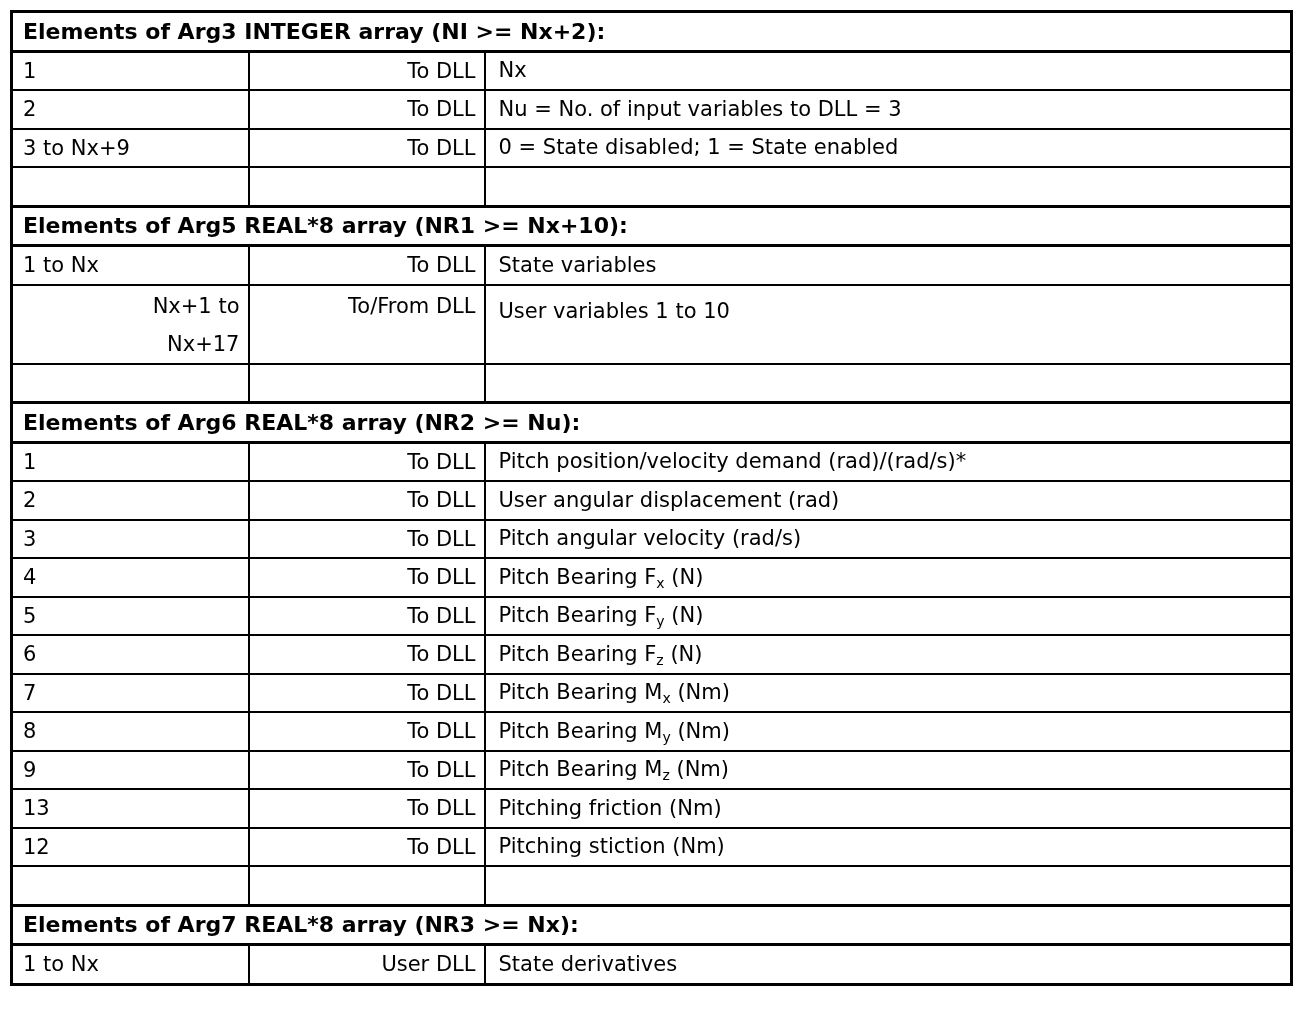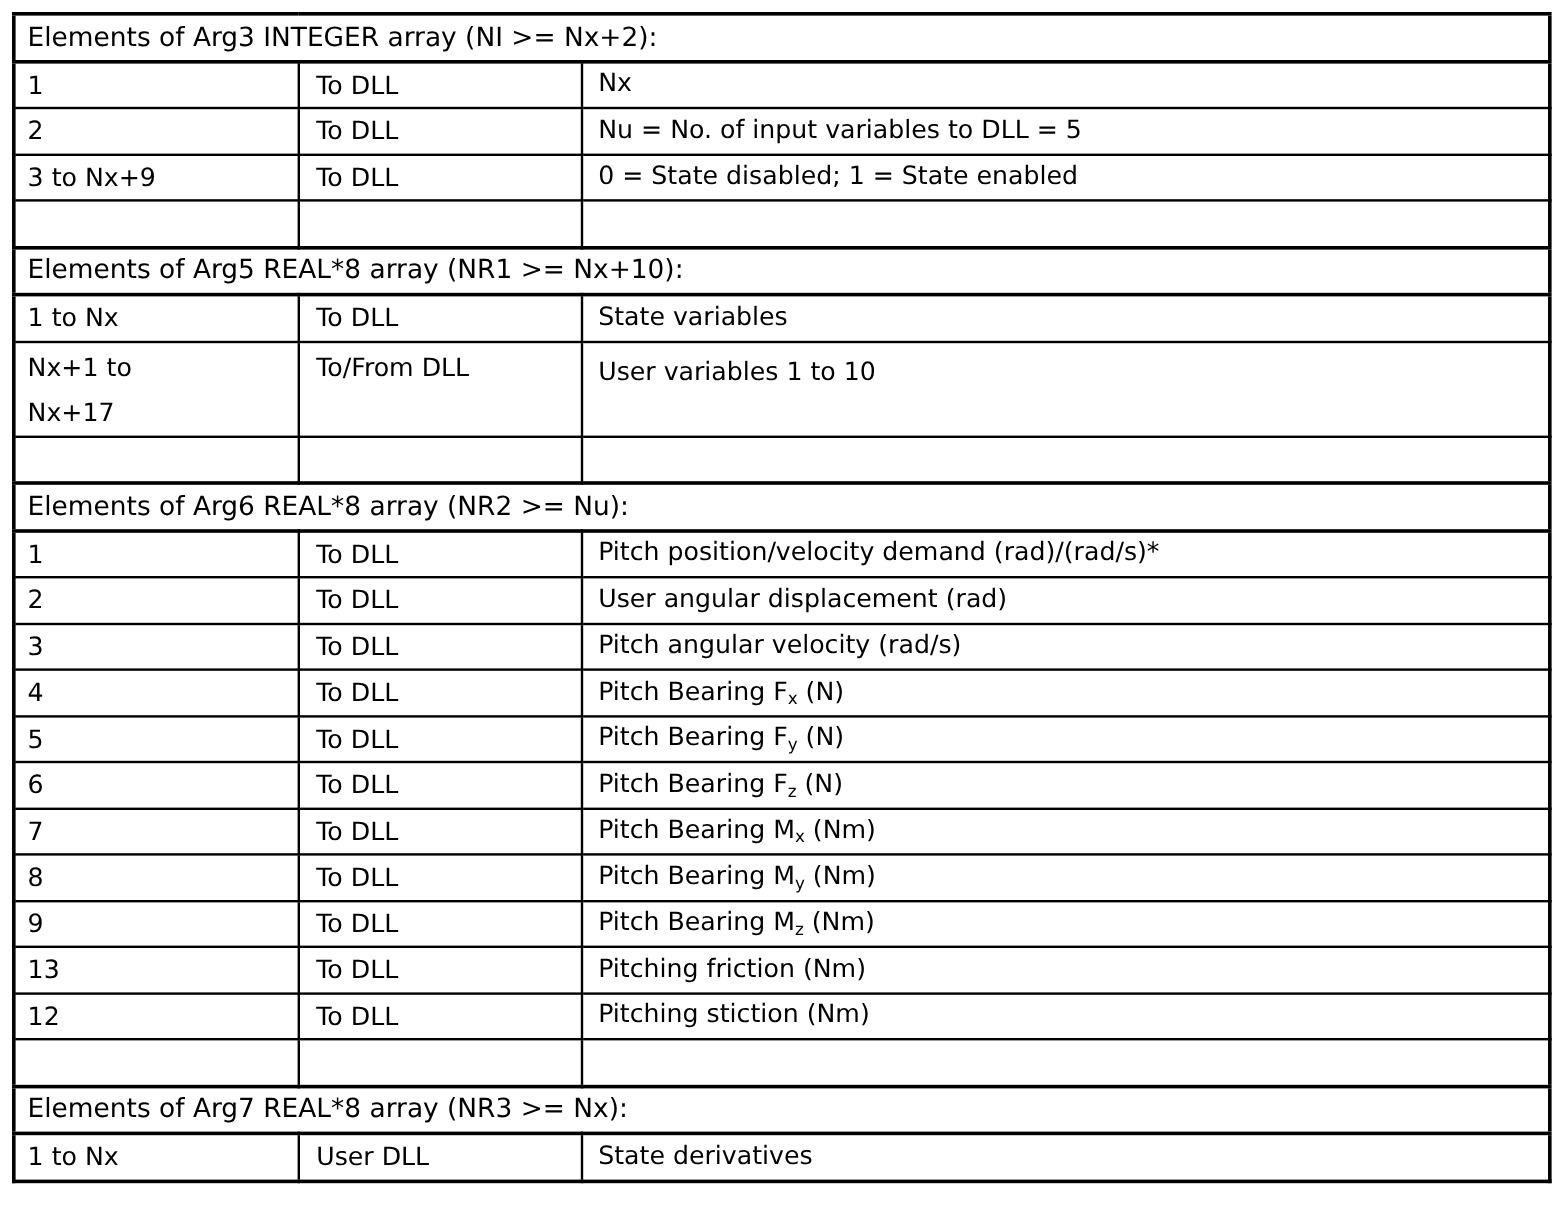--- a/index.html
+++ b/index.html
@@ -28,36 +28,36 @@
   td {
     border: 2px solid #000000;
     font-size: 21px;
     height: 36.5px;
     vertical-align: middle;
     padding: 0 8px 0 13px;
     overflow: hidden;
     white-space: nowrap;
   }
   td.c1 { padding-left: 10px; }
-  td.c2 { padding-left: 14px; }
+  td.c2 { padding-left: 30px; text-align: right; }
   td.c3 { padding-left: 13px; }
   tr.hdr td {
-    font-weight: normal;
+    font-weight: bold;
     font-size: 22px;
     border-top-width: 3px;
     border-bottom-width: 3px;
     padding-left: 10px;
   }
   tr.tall td {
     height: 75px;
     vertical-align: top;
     line-height: 38px;
     padding-top: 1px;
   }
-  tr.tall td.c1 div { line-height: 38px; }
+  tr.tall td.c1 div { line-height: 38px; text-align: right; }
   .sub {
     font-size: 14px;
     vertical-align: -4px;
   }
   .sup {
     font-size: 14px;
     vertical-align: 7px;
   }
 </style>
 </head>
@@ -78,21 +78,21 @@
 
       <tr>
         <td class="c1">1</td>
         <td class="c2">To DLL</td>
         <td class="c3"><span>Nx</span><span class="sub"></span><span class="sup"></span><span></span></td>
       </tr>
 
       <tr>
         <td class="c1">2</td>
         <td class="c2">To DLL</td>
-        <td class="c3"><span>Nu = No. of input variables to DLL = 5</span><span class="sub"></span><span class="sup"></span><span></span></td>
+        <td class="c3"><span>Nu = No. of input variables to DLL = 3</span><span class="sub"></span><span class="sup"></span><span></span></td>
       </tr>
 
       <tr>
         <td class="c1">3 to Nx+9</td>
         <td class="c2">To DLL</td>
         <td class="c3"><span>0 = State disabled; 1 = State enabled</span><span class="sub"></span><span class="sup"></span><span></span></td>
       </tr>
 
       <tr>
         <td class="c1"></td>

